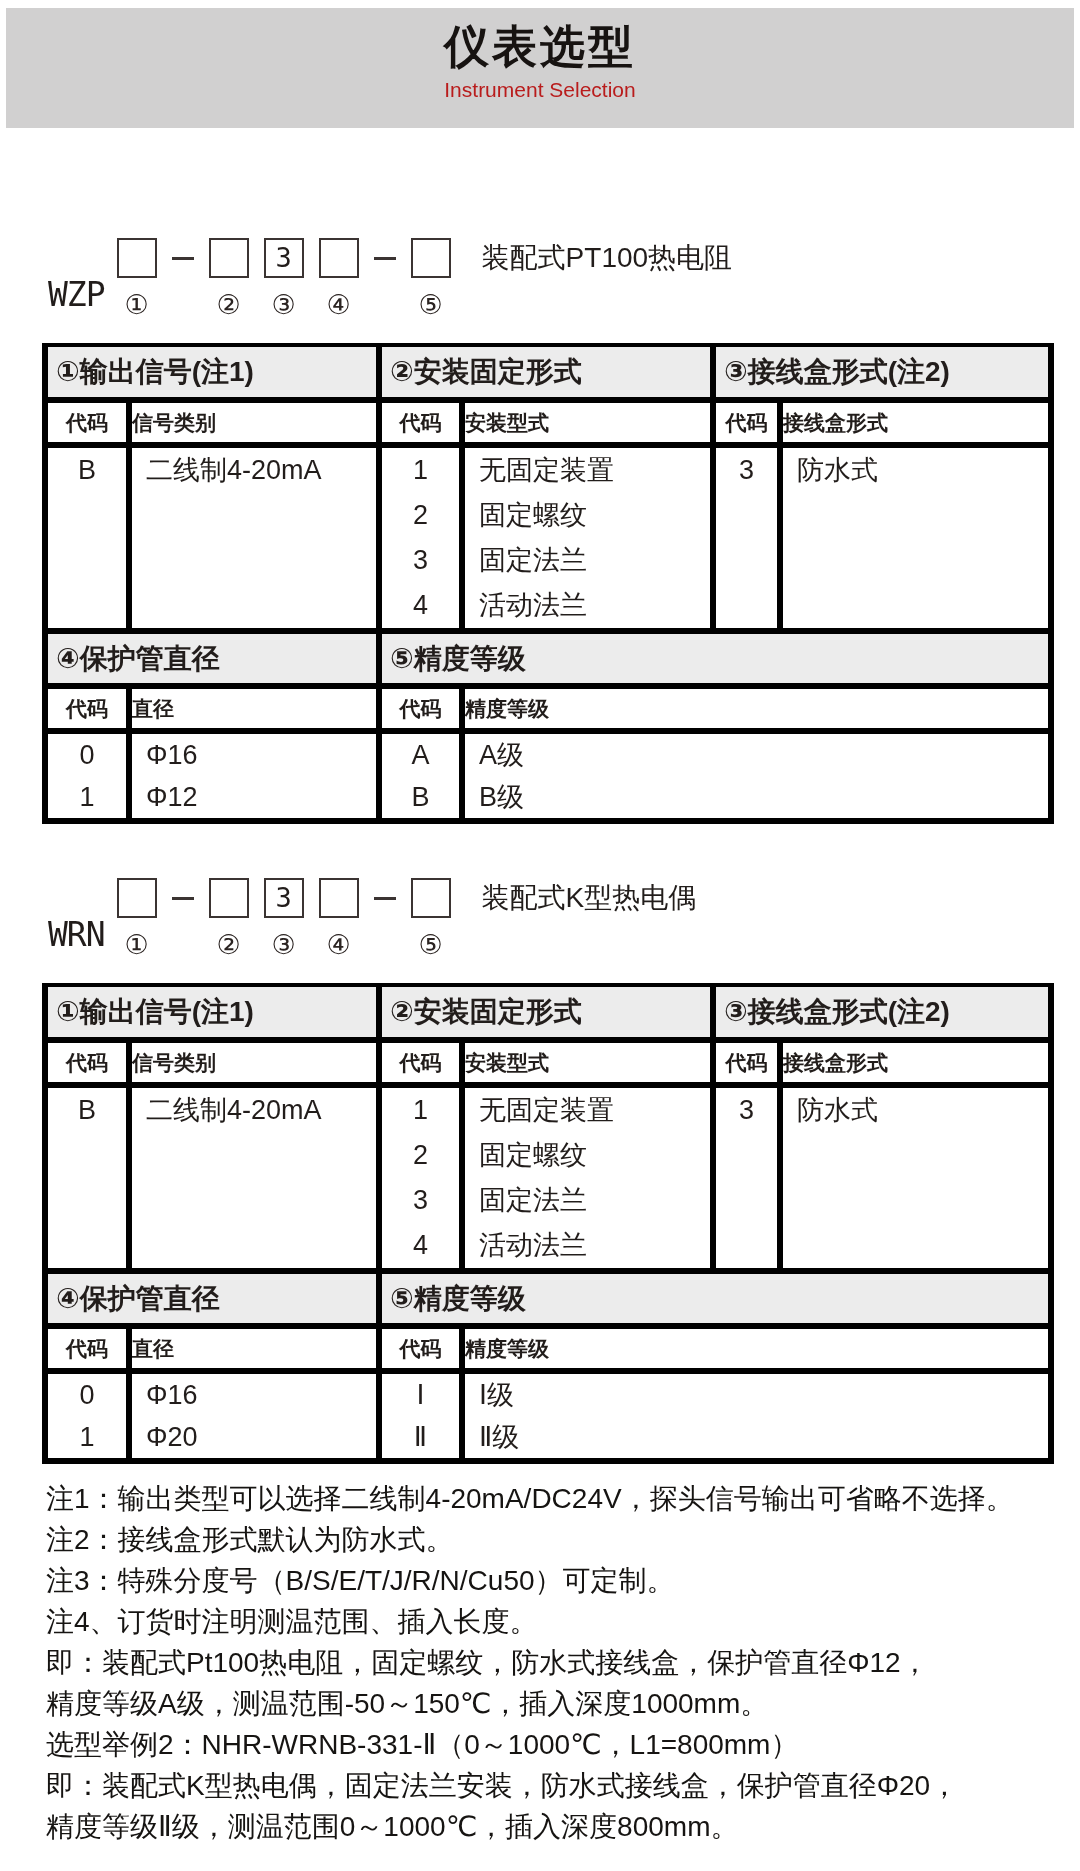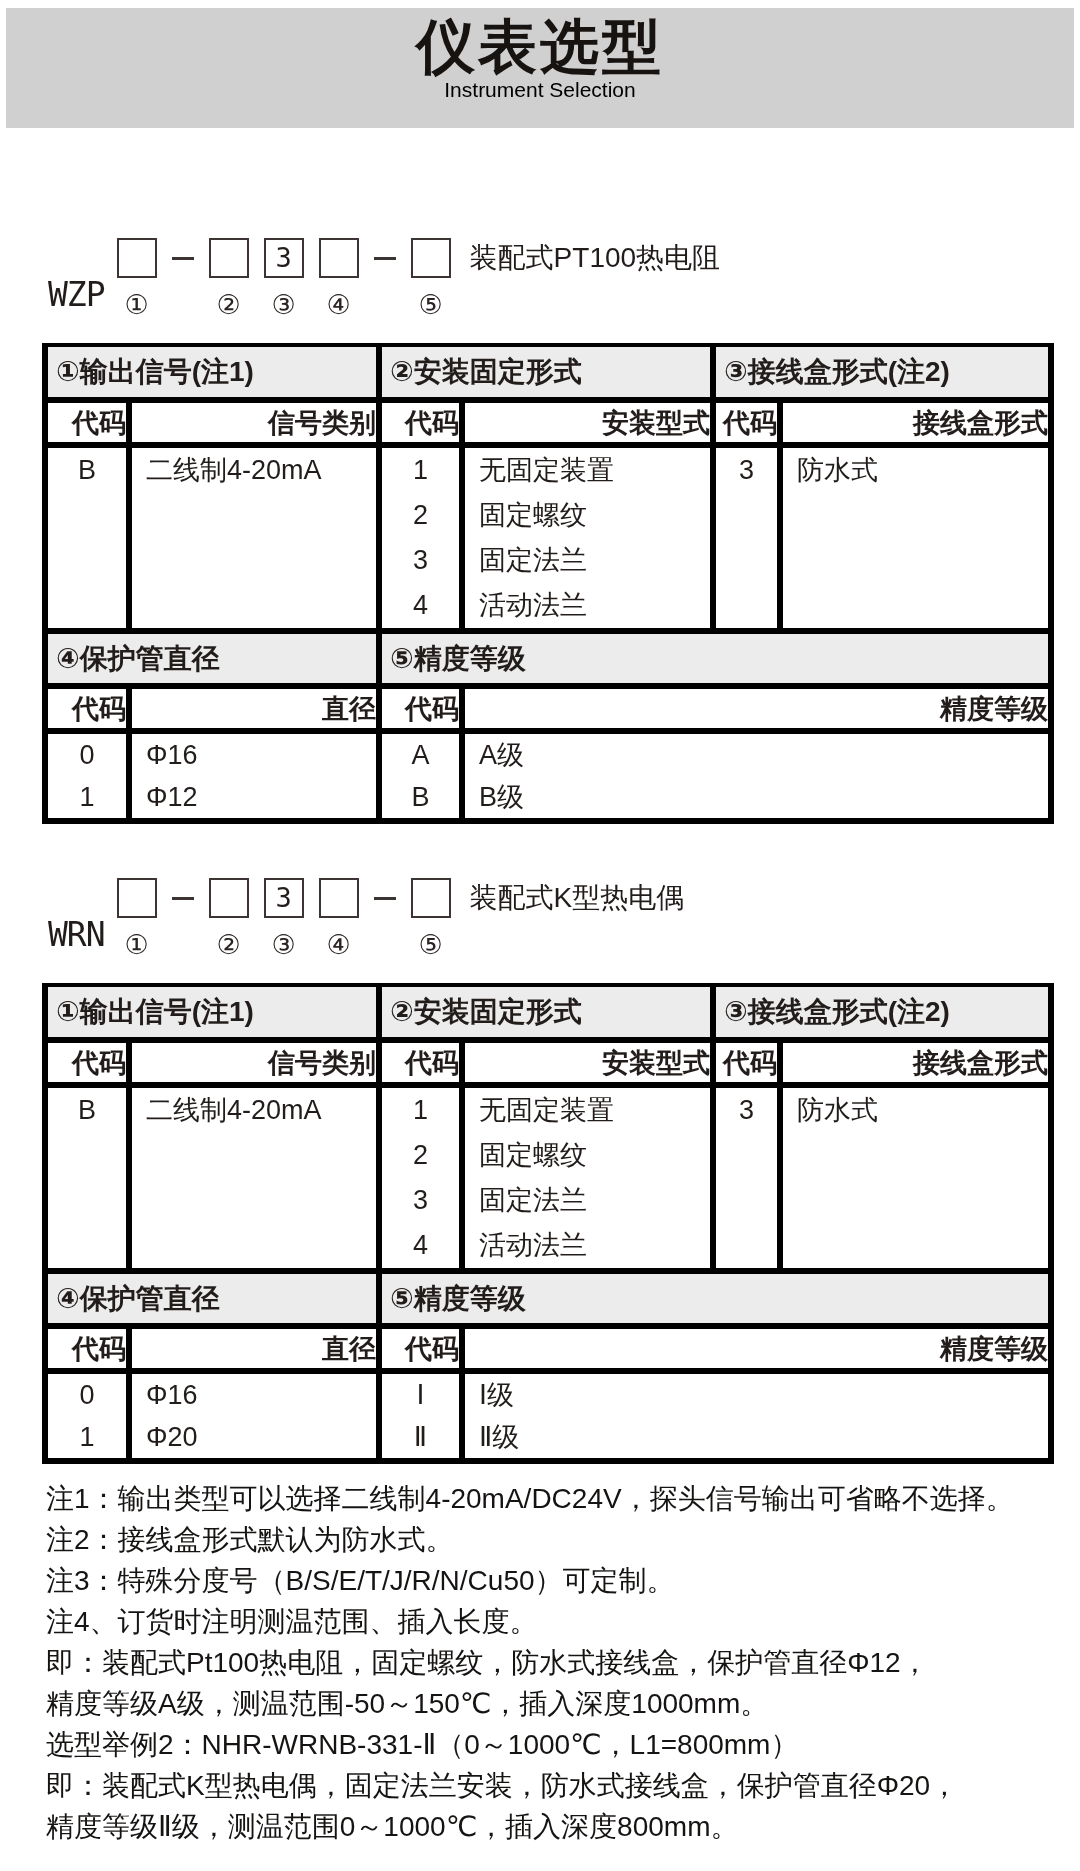--- a/index.html
+++ b/index.html
@@ -5,54 +5,54 @@
   * { box-sizing: border-box; }
   html,body { margin:0; padding:0; }
   body {
     width:1080px; height:1871px; background:#ffffff; overflow:hidden;
     font-family:"Liberation Sans","DejaVu Sans",sans-serif;
     color:#2b2422;
   }
 
   
   .band { margin:8px 6px 0 6px; height:120px; background:#d1d0d0; text-align:center; }
-  .band-title { font-size:59px; font-weight:bold; letter-spacing:3px; padding-top:12px; color:#171311; line-height:54px; }
-  .band-subtitle { font-size:21px; color:#000000; margin-top:3px; line-height:26px; }
+  .band-title { font-size:45px; font-weight:bold; letter-spacing:3px; padding-top:12px; color:#171311; line-height:54px; }
+  .band-subtitle { font-size:21px; color:#b91c1c; margin-top:3px; line-height:26px; }
 
   
   .model-block { margin-left:48px; }
   .mb-wzp { margin-top:110px; }
   .mb-wrn { margin-top:54px; }
   .model-line { display:flex; align-items:flex-start; }
   .model-prefix {
     font-family:"DejaVu Sans Mono",monospace; font-size:33px; line-height:42px;
     margin-right:12px; color:#221d1b; letter-spacing:-1px;margin-top:36px;
   }
   .slot { display:flex; flex-direction:column; align-items:center; margin-right:15px; }
   .code-box {
     width:40px; height:40px; border:2px solid #3b3432; text-align:center;
     font-family:"DejaVu Sans Mono",monospace; font-size:27px; line-height:35px; color:#221d1b;
   }
   .slot-num { margin-top:11px; font-size:27px; line-height:32px; color:#2b2422; }
   .dash-slot { display:flex; align-items:center; height:40px; margin-right:15px; }
   .dash-bar { width:22px; height:3px; background:#3b3432; }
-  .model-desc { font-size:28px; line-height:40px; margin-left:4px; color:#221d1b; font-weight:500; }
+  .model-desc { font-size:28px; line-height:40px; margin-left:16px; color:#221d1b; font-weight:500; }
 
   
   .sel-table {
     border-collapse:collapse; table-layout:fixed; width:1006px;
     margin:22px 0 0 42px; border:3px solid #2b2422;
   }
   .sel-table td { border:6px solid #000000; padding:0; overflow:hidden; }
   .group-row td {
     background:#ececec; border-top-width:4px; border-bottom-width:3px;
     height:55px; font-size:28px; font-weight:bold; padding-left:8px; color:#221d1b;
     vertical-align:middle;
   }
-  .sub-row td { height:45px; font-size:27px; font-weight:bold; vertical-align:middle; color:#221d1b;text-align:right; }
+  .sub-row td { height:45px; font-size:21px; font-weight:bold; vertical-align:middle; color:#221d1b; }
   .code-h { text-align:center; }
   .label-h { padding-left:14px; }
   .data-row td { vertical-align:top; font-size:27px; color:#221d1b; }
   .data-top td { height:176px; }
   .data-bottom td { height:86px; }
   .cell-item { height:45px; line-height:45px; white-space:nowrap; }
   .data-bottom .cell-item { height:42px; line-height:42px; }
   .code-col .cell-item { text-align:center; }
   .label-col .cell-item { padding-left:14px; }
 

